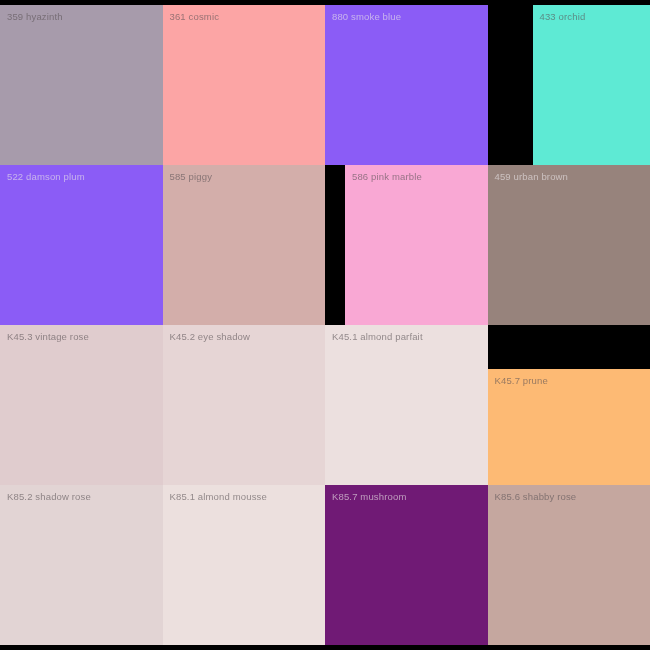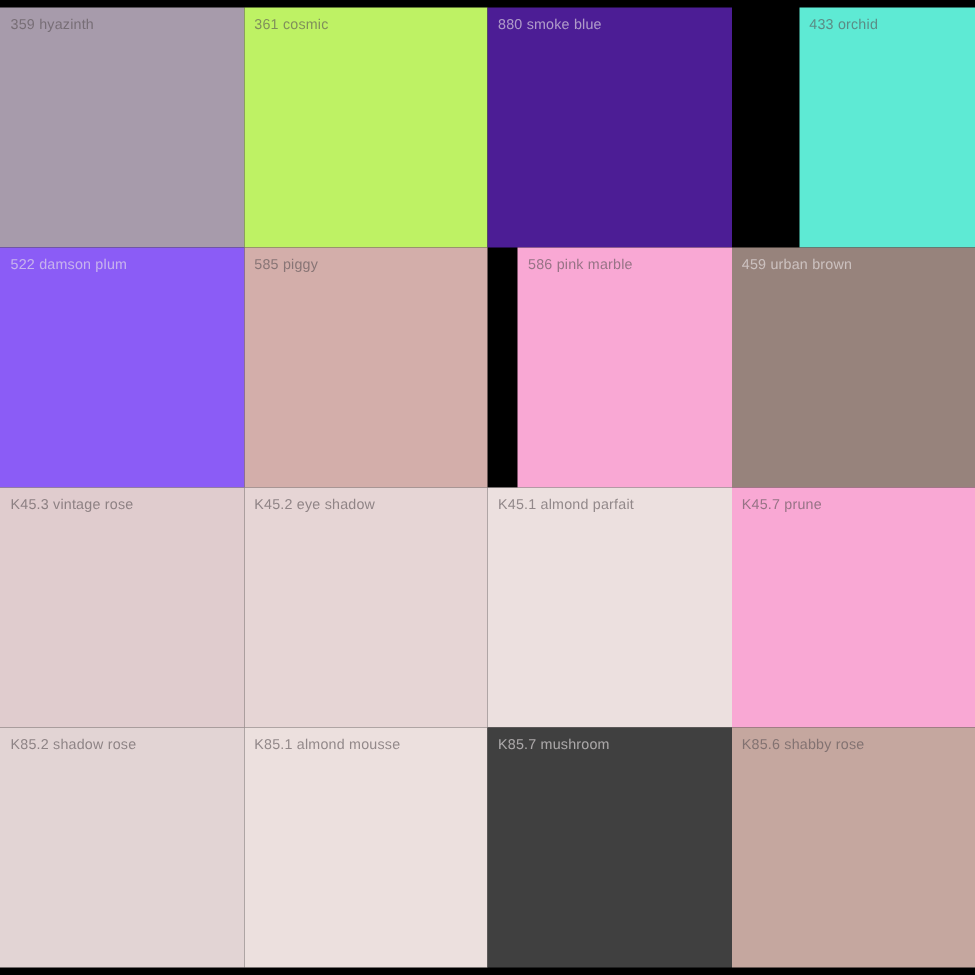--- a/index.html
+++ b/index.html
@@ -47,24 +47,24 @@
     color: rgba(236, 230, 232, 0.62);
   }
 </style>
 </head>
 <body>
 
 <div id="palette-grid">
     <div class="swatch" style="background: rgb(167, 155, 171); padding-left: 46px;">
       <span class="swatch-label">359 hyazinth</span>
     </div>
-    <div class="swatch" style="background: #bef264;">
+    <div class="swatch" style="background: #fca5a5;">
       <span class="swatch-label">361 cosmic</span>
     </div>
-    <div class="swatch dark" style="background: #4c1d95;">
+    <div class="swatch dark" style="background: #8b5cf6;">
       <span class="swatch-label">880 smoke blue</span>
     </div>
     <div class="swatch" style="background: #5eead4; margin-left: 45px;">
       <span class="swatch-label">433 orchid</span>
     </div>
     <div class="swatch dark" style="background: #8b5cf6;">
       <span class="swatch-label">522 damson plum</span>
     </div>
     <div class="swatch" style="background: rgb(211, 174, 170);">
       <span class="swatch-label">585 piggy</span>
@@ -77,28 +77,28 @@
     </div>
     <div class="swatch" style="background: rgb(224, 204, 206);">
       <span class="swatch-label">K45.3 vintage rose</span>
     </div>
     <div class="swatch" style="background: rgb(230, 213, 213); text-align: center;">
       <span class="swatch-label">K45.2 eye shadow</span>
     </div>
     <div class="swatch" style="background: rgb(236, 224, 223);">
       <span class="swatch-label">K45.1 almond parfait</span>
     </div>
-    <div class="swatch" style="background: #f9a8d4;">
+    <div class="swatch" style="background: #fdba74; margin-top: 44px;">
       <span class="swatch-label">K45.7 prune</span>
     </div>
     <div class="swatch" style="background: rgb(226, 212, 212);">
       <span class="swatch-label">K85.2 shadow rose</span>
     </div>
     <div class="swatch" style="background: rgb(236, 224, 222);">
       <span class="swatch-label">K85.1 almond mousse</span>
     </div>
-    <div class="swatch dark" style="background: #404040; padding-left: 35px;">
+    <div class="swatch dark" style="background: #701a75; padding-left: 35px;">
       <span class="swatch-label">K85.7 mushroom</span>
     </div>
     <div class="swatch" style="background: rgb(197, 167, 159);">
       <span class="swatch-label">K85.6 shabby rose</span>
     </div>
   </div>
 
 </body></html>

